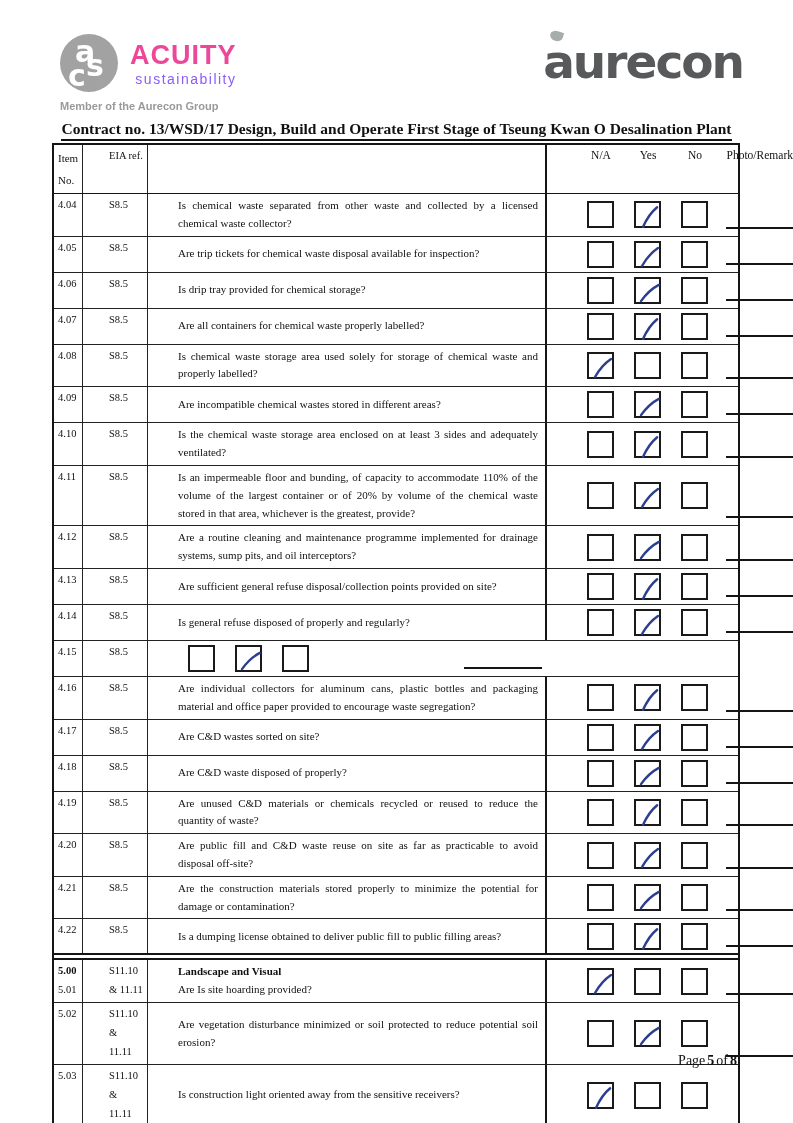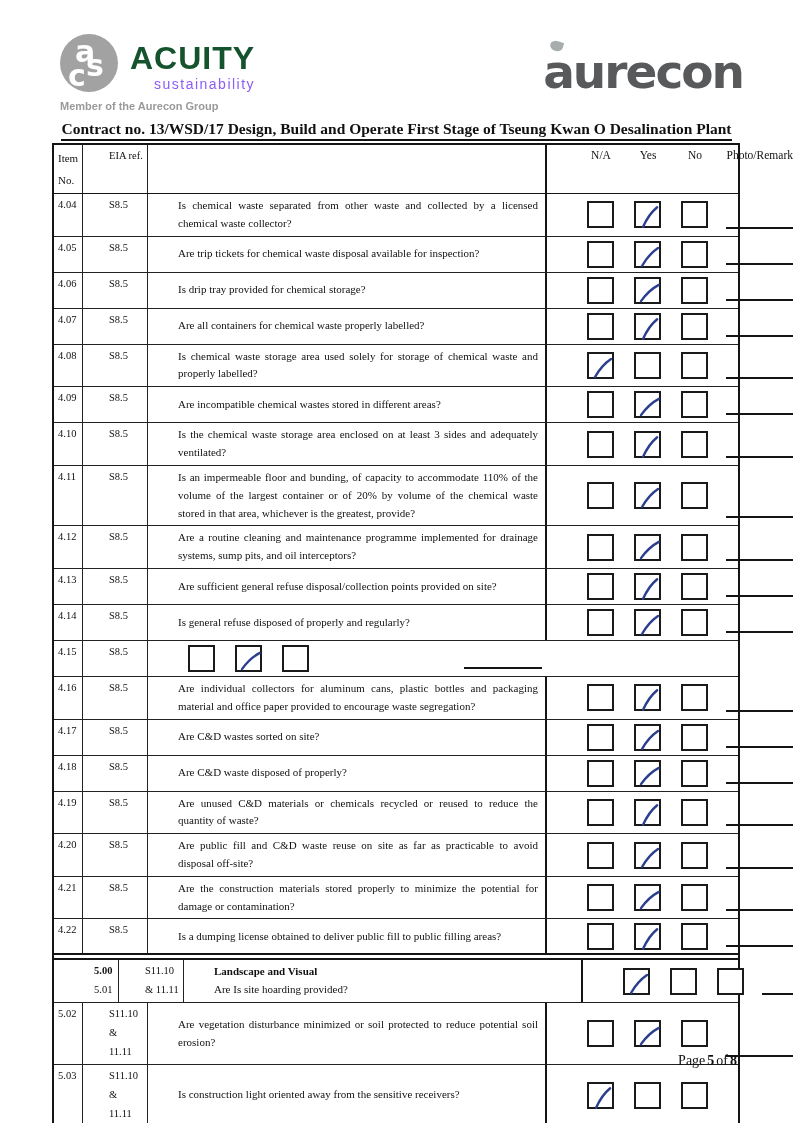--- a/index.html
+++ b/index.html
@@ -17,25 +17,25 @@
   .acuity { display: flex; flex-direction: column; }
   .acuity-top { display: flex; align-items: flex-start; }
   .monogram { width: 58px; height: 58px; border-radius: 50%; background: #a2a2a2;
     position: relative; overflow: hidden; flex: 0 0 auto; }
   .monogram span { position: absolute; color: #fff; font-family: "DejaVu Sans", sans-serif;
     font-weight: bold; line-height: 1; }
   .mg-a { font-size: 30px; top: 3px; left: 15px; }
   .mg-s { font-size: 30px; top: 17px; left: 26px; }
   .mg-c { font-size: 30px; top: 27px; left: 8px; }
   .acuity-words { margin-left: 12px; padding-top: 8px; font-family: "Liberation Sans", sans-serif; }
-  .acuity-brand { font-size: 32px; font-weight: bold; color: #14532d; letter-spacing: 1px; line-height: 1; }
+  .acuity-brand { font-size: 27px; font-weight: bold; color: #ec4899; letter-spacing: 1px; line-height: 1; }
   .acuity-sub { font-size: 14px; color: #8b5cf6; letter-spacing: 1.5px; text-align: right; margin-top: 2px; }
   .acuity-member { font-family: "Liberation Sans", sans-serif; font-size: 11px; font-weight: bold;
     color: #9a9a9a; margin-top: 8px; }
-  .aurecon { position: relative; margin-top: 14px; margin-right: 2px;
+  .aurecon { position: relative; margin-top: 4px; margin-right: 2px;
     font-family: "DejaVu Sans", sans-serif; font-weight: bold;
     font-size: 47px; line-height: 1; color: #58595b; letter-spacing: -2px; }
   .aurecon-leaf { position: absolute; top: -7px; left: 7px; width: 13px; height: 10px;
     background: #a7adad; border-radius: 80% 10% 80% 80%; transform: rotate(18deg); }
 
   
   .title-wrap { position: absolute; top: 120px; left: 0; width: 100%; text-align: center; }
   .doc-title { display: inline-block; font-size: 15.5px; font-weight: bold;
     border-bottom: 2px solid #111; padding-bottom: 1px; }
 
@@ -46,21 +46,21 @@
   .row + .row { border-top: 1px solid #222; }
   .hdr-row { border-bottom: 1px solid #151515; min-height: 38px; }
   .cell { padding: 2px 3px; }
   .c-item { border-right: 1px solid #222; font-size: 10.5px; line-height: 1.8; padding-left: 4px; }
   .c-ref  { border-right: 1px solid #222; font-size: 10.5px; line-height: 1.8; padding-left: 3px; }
   .c-q    { border-right: 2px solid #151515; font-size: 11px; line-height: 1.62;
             padding: 3px 7px; display: flex; flex-direction: column; justify-content: center;
             text-align: justify; }
   .c-ans  { position: relative; display: flex; align-items: center; padding-left: 17px; }
   .q-row  { min-height: 36px; }
-  .section-break { border-top: 2px solid #151515 !important; margin-top: 4px; position: relative; padding-left: 36px; }
+  .section-break { border-top: 2px solid #151515 !important; margin-top: 4px; position: relative; }
   .section-break::before { content: ""; position: absolute; top: -7px; left: -2px; right: -2px;
     height: 2px; background: #151515; }
   .row-heading .c-q { justify-content: flex-start; }
   .q-head { font-weight: bold; }
   .item-bold { font-weight: bold; }
 
   .hdr-item { font-size: 11px; line-height: 2.0; }
   .hdr-ref  { font-size: 10.5px; }
   .hdr-ans  { position: relative; font-size: 11.5px; }
   .hdr-ans span { position: absolute; top: 4px; text-align: center; }

